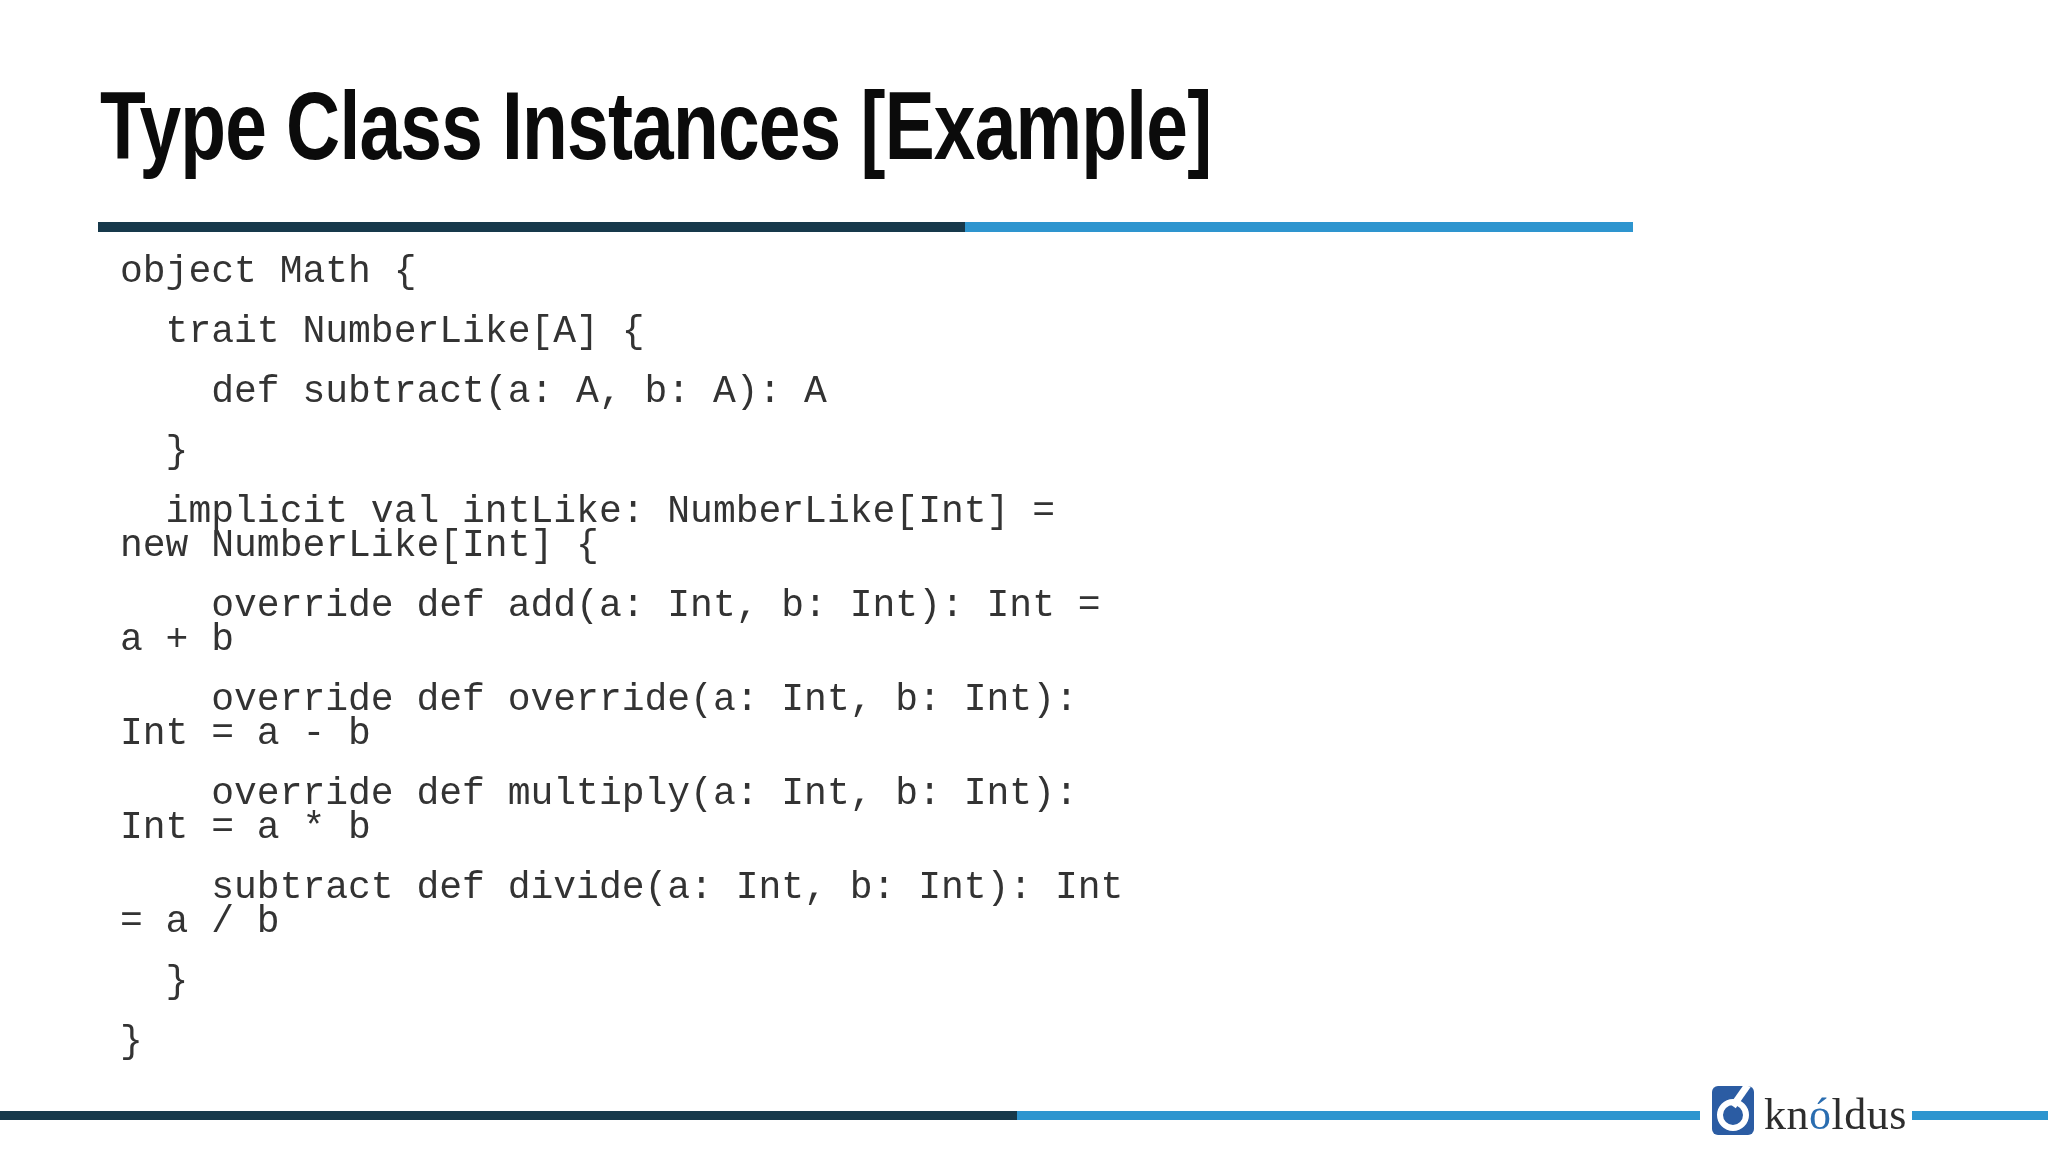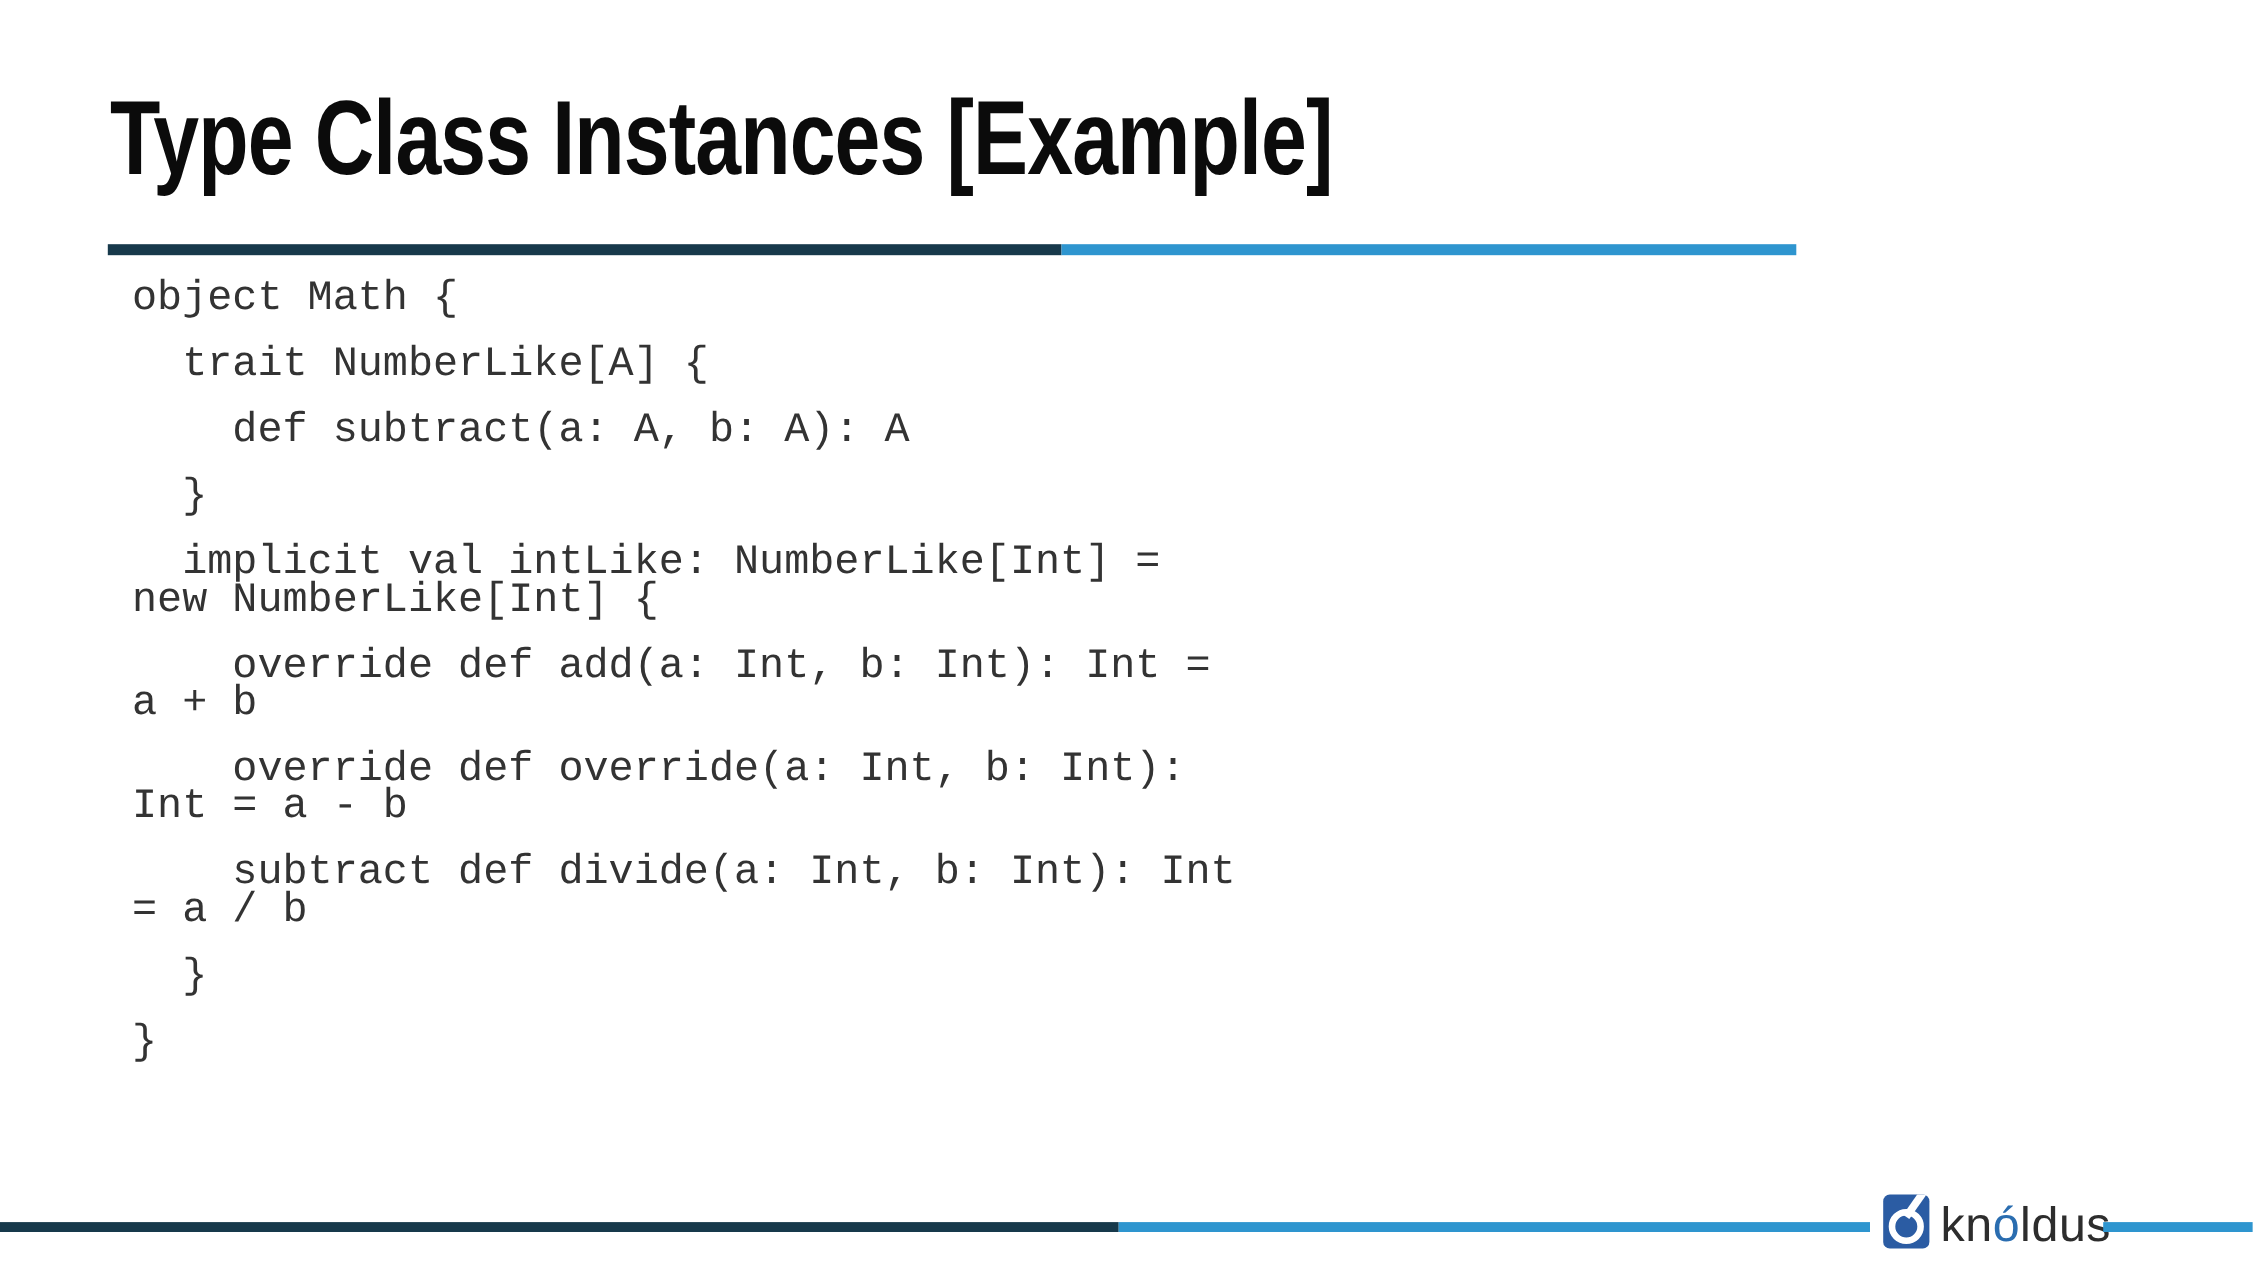--- a/index.html
+++ b/index.html
@@ -78,21 +78,21 @@
     border-radius:50%;
   }
   .logo-mark .slash{
     position:absolute;left:26px;top:-7px;
     width:7px;height:30px;
     background:#ffffff;
     transform:rotate(35deg);
   }
   .logo-text{
     position:absolute;left:1764px;top:1089px;
-    font-family:Liberation Sans, sans-serif;
+    font-family:Liberation Serif, serif;
     font-size:44px;
     font-weight:400;
     letter-spacing:0.5px;
     color:var(--logo-text);
     white-space:nowrap;
   }
   .logo-text .accent{color:var(--logo-accent);}
 </style>
 </head>
 <body>
@@ -106,20 +106,21 @@
   </div>
 
   <div class="code">
       <div class="code-line">object Math {</div>
       <div class="code-line">  trait NumberLike[A] {</div>
       <div class="code-line">    def subtract(a: A, b: A): A</div>
       <div class="code-line">  }</div>
       <div class="code-line">  implicit val intLike: NumberLike[Int] = new NumberLike[Int] {</div>
       <div class="code-line">    override def add(a: Int, b: Int): Int = a + b</div>
       <div class="code-line">    override def override(a: Int, b: Int): Int = a - b</div>
+      <div class="code-line">    override def multiply(a: Int, b: Int): Int = a * b</div>
       <div class="code-line">    subtract def divide(a: Int, b: Int): Int = a / b</div>
       <div class="code-line">  }</div>
       <div class="code-line">}</div>
     </div>
 
   <div class="f-dark"></div>
   <div class="f-blue"></div>
 
   <div class="logo-mark">
     <span class="ring"></span>

